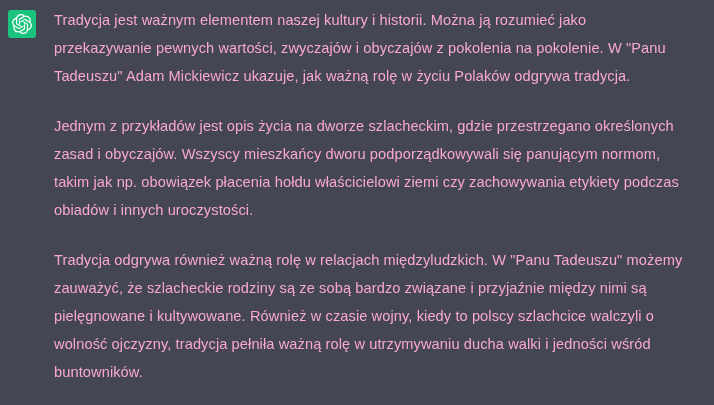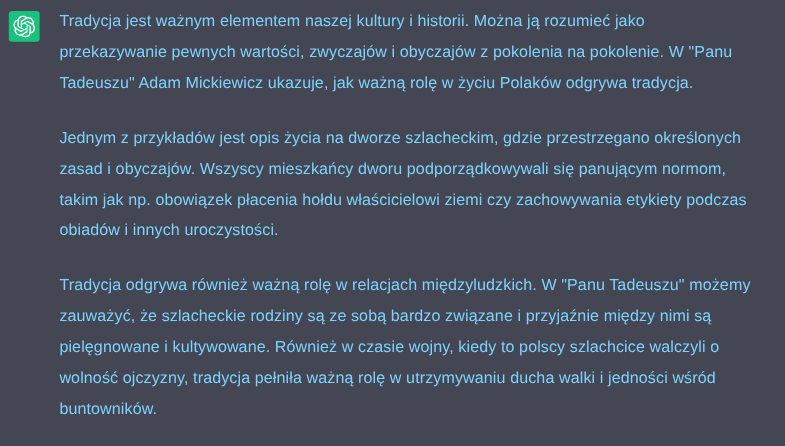--- a/index.html
+++ b/index.html
@@ -33,21 +33,21 @@
     align-items: center;
     justify-content: center;
   }
   .avatar svg {
     display: block;
   }
   .message-body {
     flex: 1;
     margin-left: 18px;
     padding-right: 18px;
-    color: #7dd3fc;
+    color: #f9a8d4;
     font-size: 14.6px;
     line-height: 28px;
   }
   .message-body p {
     margin: 0 0 22px 0;
     letter-spacing: 0.1px;
   }
   .message-body p:last-child {
     margin-bottom: 16px;
   }

